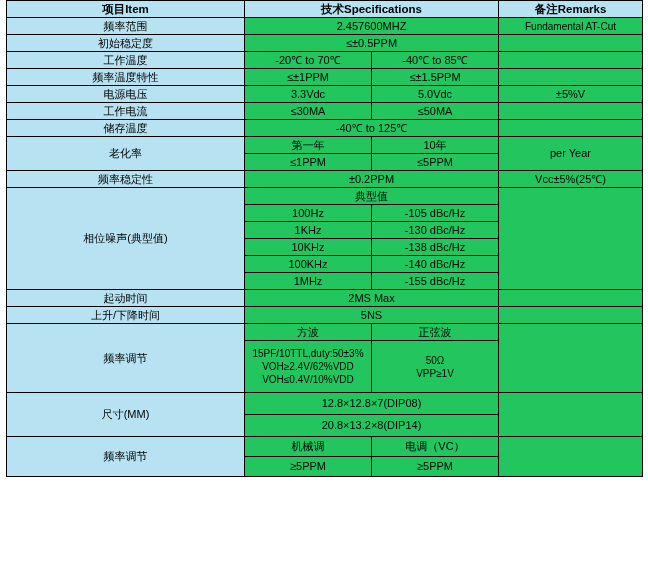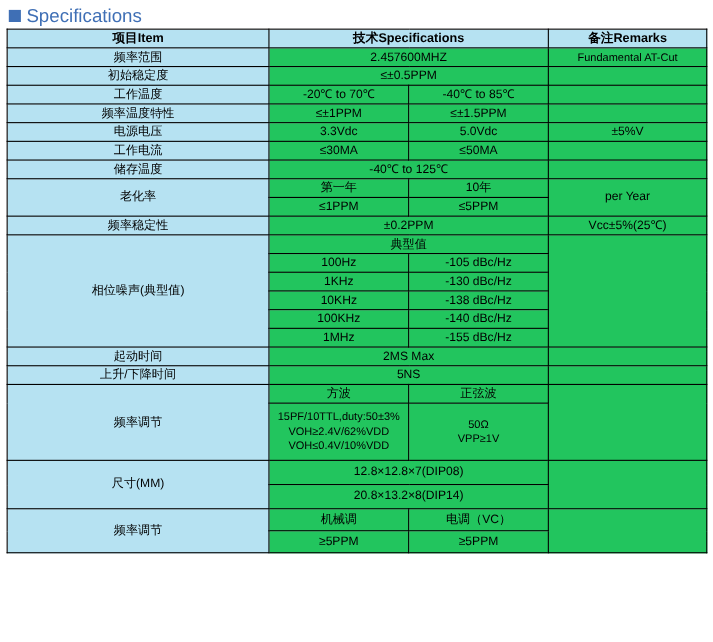--- a/index.html
+++ b/index.html
@@ -81,24 +81,20 @@
   }
   .multiline {
     line-height: 13px;
   }
 </style>
 </head>
 <body>
 
 <div class="page">
 
-  <div class="title-row">
-    <span class="title-marker"></span>
-    <span class="title-text">Specifications</span>
-  </div>
 
   <table class="spec">
     <colgroup>
       <col style="width:238px">
       <col style="width:127px">
       <col style="width:127px">
       <col style="width:144px">
     </colgroup>
     <tbody>
       <tr class="hdr">

